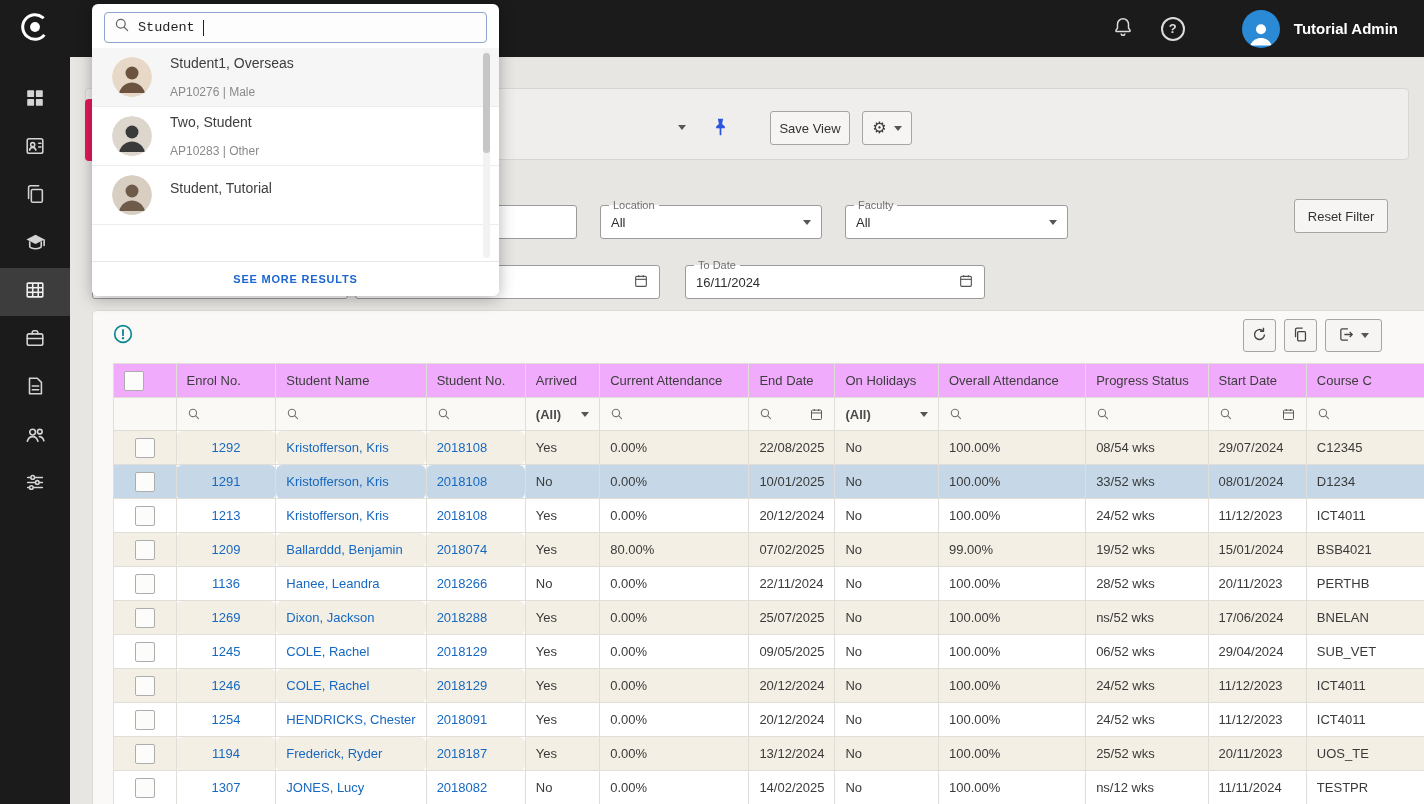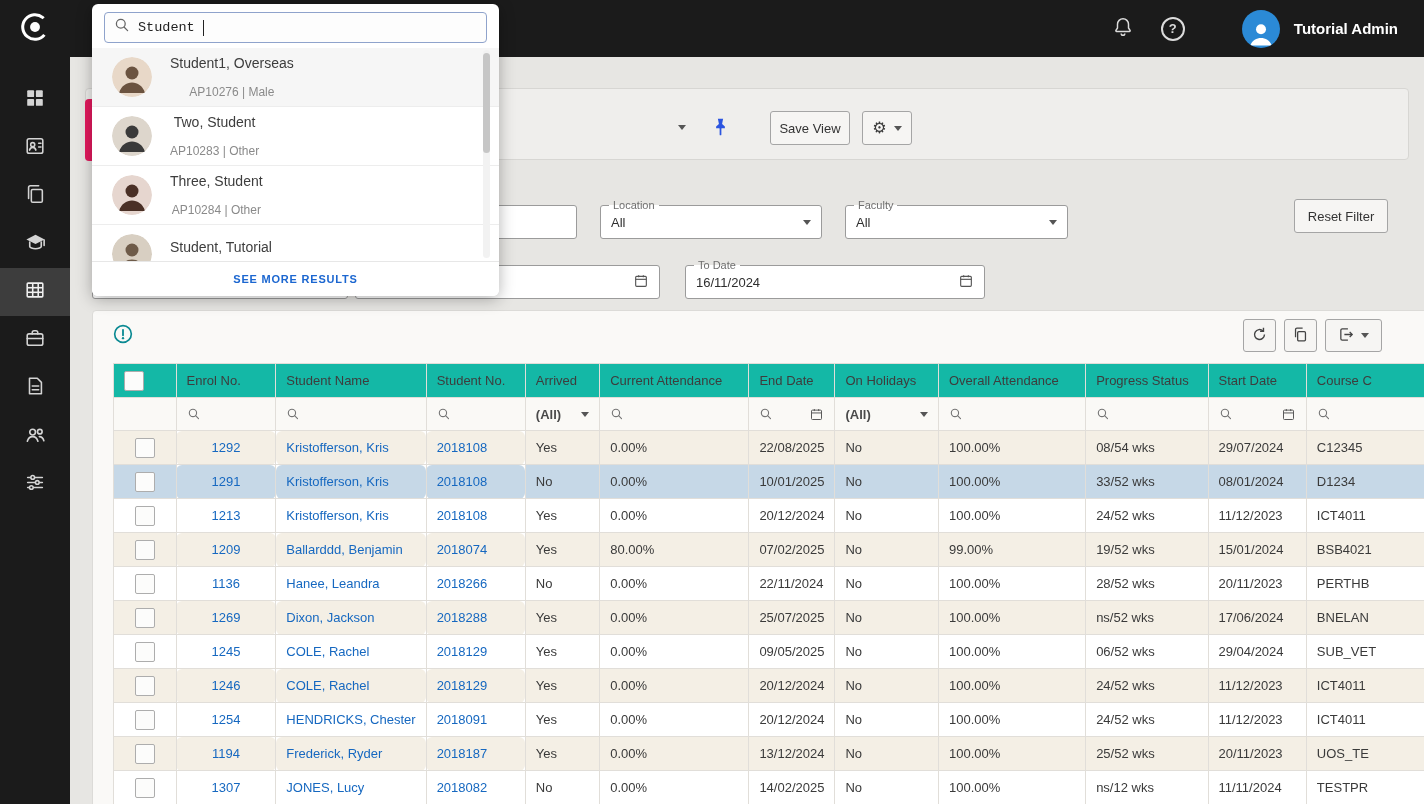--- a/index.html
+++ b/index.html
@@ -49,41 +49,41 @@
 
   
   .table-card{position:absolute;left:22px;top:253px;width:1350px;height:505px;background:#faf9f7;border:1px solid #dcdbd8;border-radius:4px 4px 0 0;box-sizing:border-box;overflow:hidden;}
   .info-ic{position:absolute;left:20px;top:13px;}
   .grid-btns{position:absolute;left:1150px;top:8px;display:flex;gap:8px;}
   .tool-btn{width:33px;height:33px;}
   .export-btn{width:57px;gap:6px;}
 
   .grid{position:absolute;left:20px;top:52px;border-collapse:collapse;table-layout:fixed;background:#fff;}
   .grid th,.grid td{border:1px solid #e1ded9;font-size:13px;overflow:hidden;white-space:nowrap;box-sizing:border-box;}
-  .grid thead .head-row th{background:#14b8a6;color:#3d3d3d;font-weight:400;text-align:left;padding:0 10px;height:34px;}
+  .grid thead .head-row th{background:#f0abfc;color:#3d3d3d;font-weight:400;text-align:left;padding:0 10px;height:34px;}
   .grid thead .filter-row th{background:#faf9f6;height:33px;padding:0 10px;}
   .grid td{padding:0 10px;color:#3a3a3a;height:34px;background:#fff;}
   .grid .cb-cell{text-align:center;padding:0;}
   tr.alt td{background:#f4efe5;}
   tr.sel td{background:#c6d8e7;}
   td.lnk{color:#1668c0;cursor:pointer;border-radius:6px;}
   td.ctr{text-align:center;}
   .cb{width:18px;height:18px;border:1px solid #adadad;background:#fcfcfb;border-radius:2px;display:inline-block;vertical-align:middle;cursor:pointer;}
   .f-wrap{display:flex;align-items:center;height:100%;}
   .f-wrap.between{justify-content:space-between;}
   .f-all{font-size:13px;color:#4a4a4a;}
   .f-ic{display:flex;align-items:center;}
 
   
   .overlay{position:absolute;left:92px;top:4px;width:407px;height:292px;background:#fff;border-radius:6px;box-shadow:0 3px 16px rgba(0,0,0,.3);z-index:100;}
   .search-box{position:absolute;left:12px;right:12px;top:8px;height:31px;border:1.5px solid #8fa3cc;border-radius:4px;display:flex;align-items:center;gap:8px;padding:0 9px;background:#fdfdfd;box-sizing:border-box;cursor:text;font-family:Liberation Mono, monospace;}
   .search-text{font-size:13.5px;color:#1f1f1f;}
   .text-caret{width:1px;height:16px;background:#222;display:inline-block;}
   .results{position:absolute;left:0;right:0;top:44px;height:214px;overflow:hidden;}
-  .result-item{height:59px;display:flex;align-items:center;gap:18px;padding:0 20px;border-bottom:1px solid #ededed;cursor:pointer;box-sizing:border-box;text-align:center;}
+  .result-item{height:59px;display:flex;align-items:center;gap:18px;padding:0 20px;border-bottom:1px solid #ededed;cursor:pointer;box-sizing:border-box;}
   .result-item.focused{background:#f6f6f6;}
   .ava{width:40px;height:40px;border-radius:50%;overflow:hidden;flex:none;}
   .r-name{display:block;font-size:14px;color:#3d3d3d;}
   .r-meta{display:block;font-size:12px;color:#8a8a8a;margin-top:14px;}
   .see-more{position:absolute;left:0;right:0;bottom:0;height:34px;border-top:1px solid #e7e7e7;display:flex;align-items:center;justify-content:center;font-size:11px;font-weight:700;letter-spacing:.8px;color:#1b66d0;cursor:pointer;background:#fff;border-radius:0 0 6px 6px;}
   .scrollbar{position:absolute;right:9px;top:46px;width:7px;height:208px;background:#f2f2f2;border-radius:4px;}
   .scroll-thumb{position:absolute;left:0;top:3px;width:7px;height:100px;background:#c6c6c6;border-radius:4px;cursor:grab;}
 </style>
 </head>
 <body>
@@ -633,31 +633,20 @@
               <circle cx="20" cy="16" r="6.5" fill="#3a3a3a"></circle>
               <path d="M7 36c2-7 7.5-10.5 13-10.5S31 29 33 36z" fill="#3a3a3a"></path>
             </svg></span>
           <span class="r-txt">
             <span class="r-name">Two, Student</span>
             <span class="r-meta">AP10283 | Other</span>
           </span>
         </div>
         <div class="result-item">
           <span class="ava"><svg viewBox="0 0 40 40" width="40" height="40">
-              <circle cx="20" cy="20" r="20" fill="#e6d6cf"></circle>
-              <circle cx="20" cy="16" r="6.5" fill="#4a3026"></circle>
-              <path d="M7 36c2-7 7.5-10.5 13-10.5S31 29 33 36z" fill="#4a3026"></path>
-            </svg></span>
-          <span class="r-txt">
-            <span class="r-name">Three, Student</span>
-            <span class="r-meta">AP10284 | Other</span>
-          </span>
-        </div>
-        <div class="result-item">
-          <span class="ava"><svg viewBox="0 0 40 40" width="40" height="40">
               <circle cx="20" cy="20" r="20" fill="#d8cfc2"></circle>
               <circle cx="20" cy="16" r="6.5" fill="#6e5b49"></circle>
               <path d="M7 36c2-7 7.5-10.5 13-10.5S31 29 33 36z" fill="#6e5b49"></path>
             </svg></span>
           <span class="r-txt">
             <span class="r-name">Student, Tutorial</span>
             <span class="r-meta"></span>
           </span>
         </div>
       </div>

